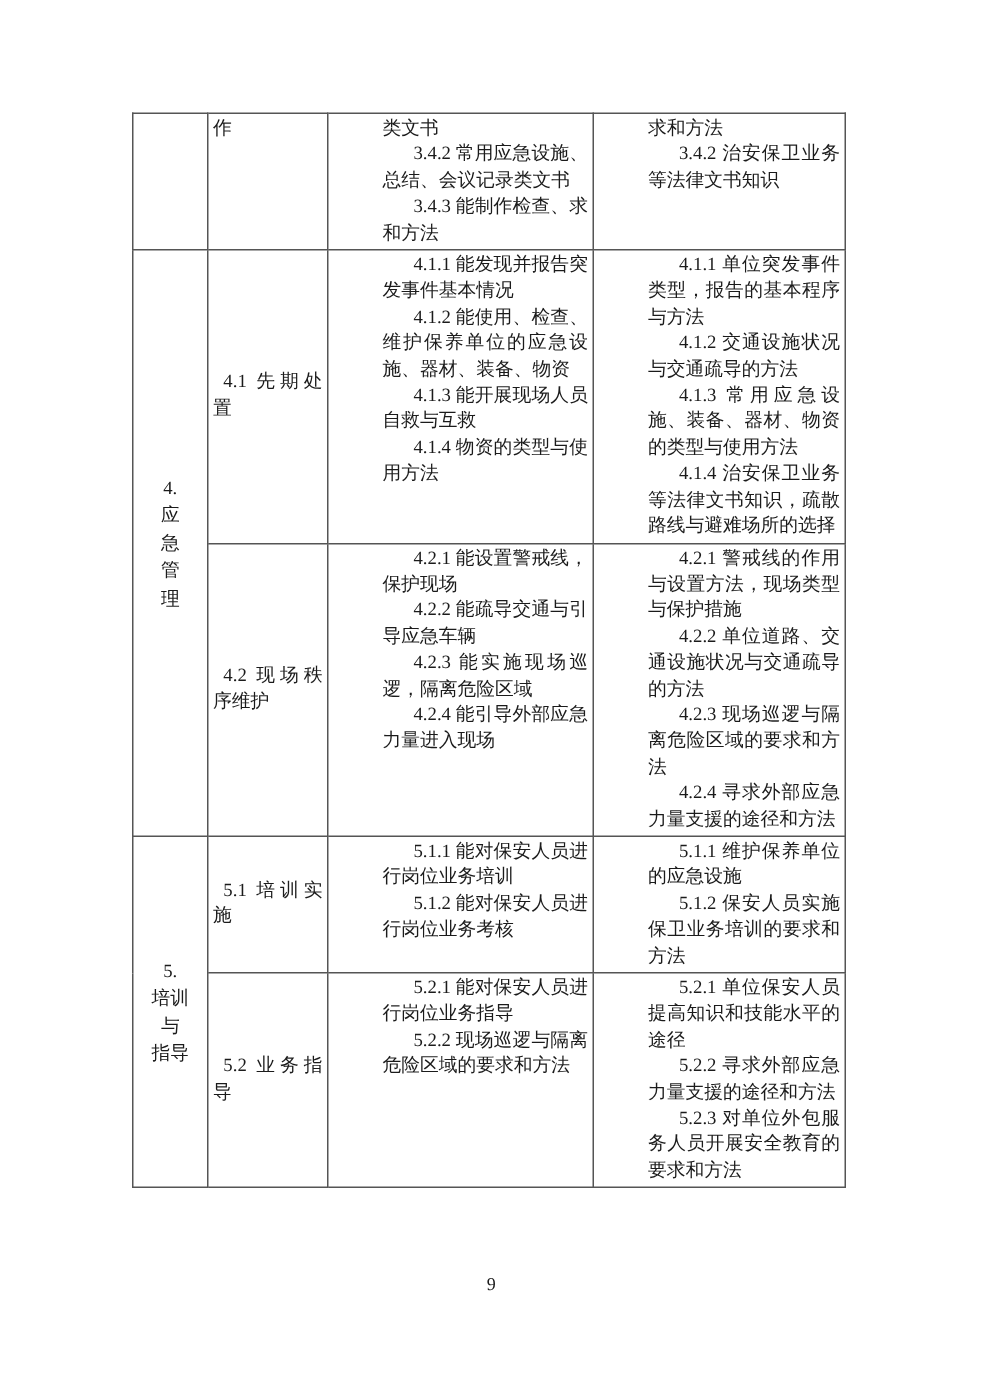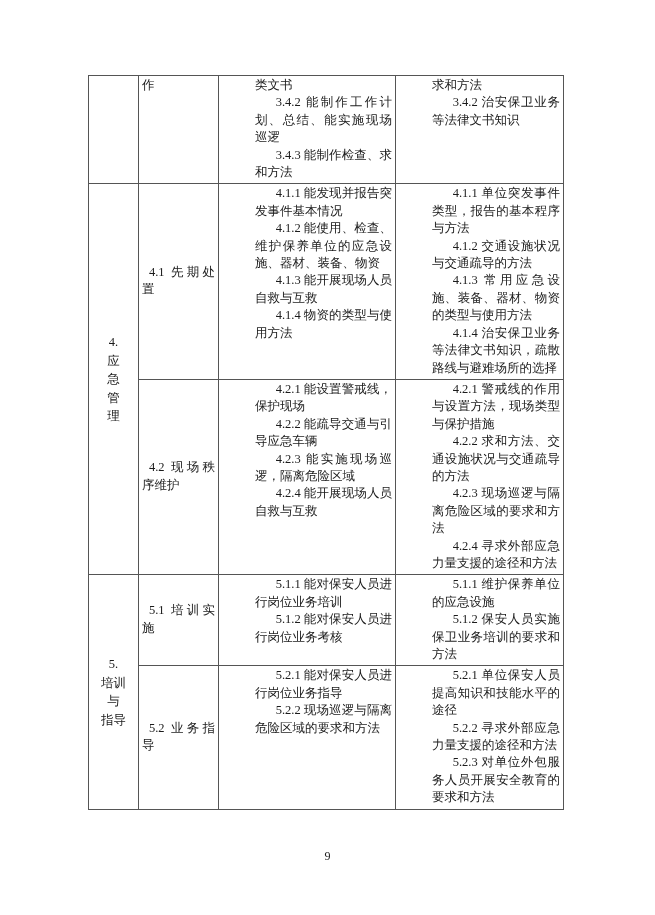--- a/index.html
+++ b/index.html
@@ -86,21 +86,21 @@
     </colgroup>
     <tbody>
 
       <tr class="r0">
         <td class="cat"></td>
         <td class="sub top-align">
           <p class="para cont">作</p>
         </td>
         <td class="body-cell">
           <p class="para cont">类文书</p>
-          <p class="para">3.4.2 能制作工作计划、总结、能实施现场巡逻</p>
+          <p class="para">3.4.2 常用应急设施、总结、会议记录类文书</p>
           <p class="para">3.4.3 能制作检查、求和方法</p>
         </td>
         <td class="body-cell">
           <p class="para cont">求和方法</p>
           <p class="para">3.4.2 治安保卫业务等法律文书知识</p>
         </td>
       </tr>
 
       <tr class="r1">
         <td class="cat" rowspan="2">
@@ -128,25 +128,25 @@
       </tr>
 
       <tr class="r2">
         <td class="sub">
           <p class="para">4.2 现场秩序维护</p>
         </td>
         <td class="body-cell">
           <p class="para">4.2.1 能设置警戒线，保护现场</p>
           <p class="para">4.2.2 能疏导交通与引导应急车辆</p>
           <p class="para">4.2.3 能实施现场巡逻，隔离危险区域</p>
-          <p class="para">4.2.4 能开展现场人员自救与互救</p>
+          <p class="para">4.2.4 能引导外部应急力量进入现场</p>
         </td>
         <td class="body-cell">
           <p class="para">4.2.1 警戒线的作用与设置方法，现场类型与保护措施</p>
-          <p class="para">4.2.2 求和方法、交通设施状况与交通疏导的方法</p>
+          <p class="para">4.2.2 单位道路、交通设施状况与交通疏导的方法</p>
           <p class="para">4.2.3 现场巡逻与隔离危险区域的要求和方法</p>
           <p class="para">4.2.4 寻求外部应急力量支援的途径和方法</p>
         </td>
       </tr>
 
       <tr class="r3">
         <td class="cat" rowspan="2">
           <span class="vline">5.</span>
           <span class="vline">培训</span>
           <span class="vline">与</span>

